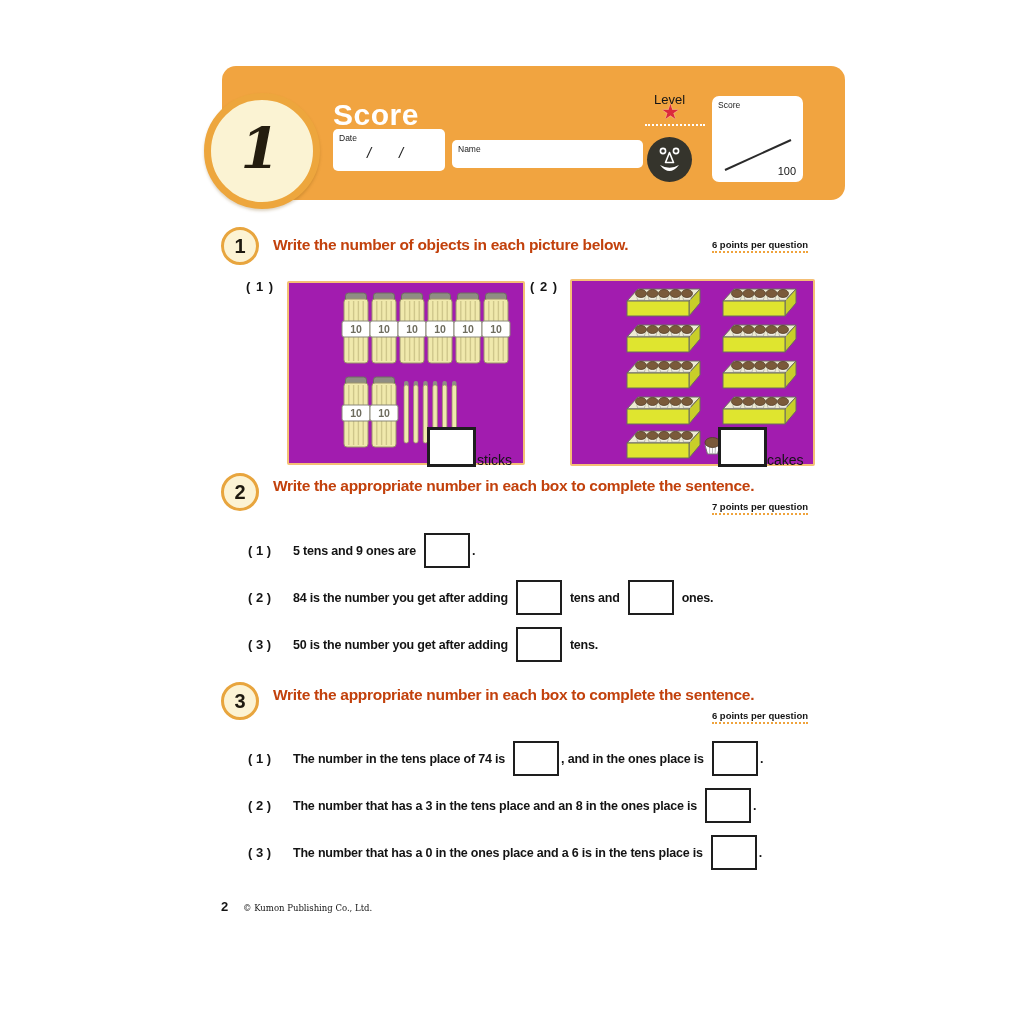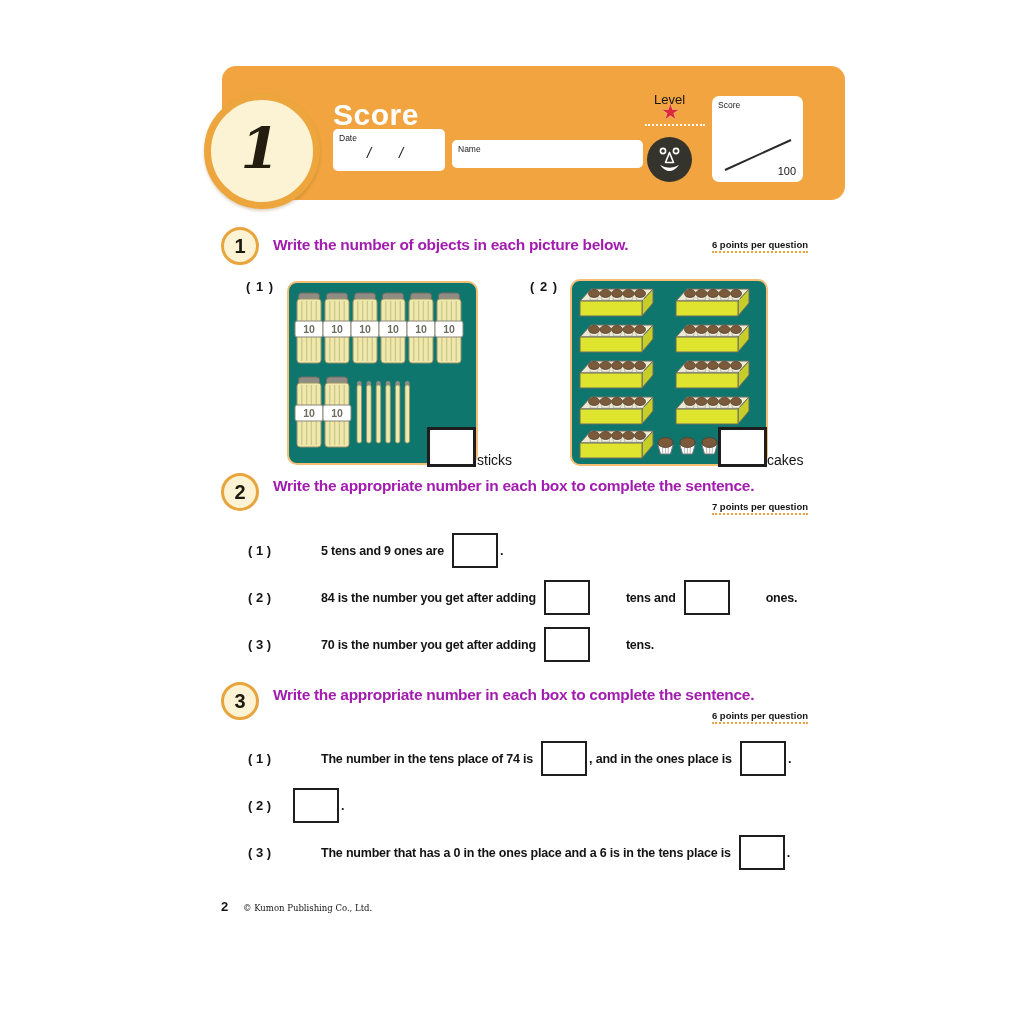--- a/index.html
+++ b/index.html
@@ -33,56 +33,56 @@
   .score-box{left:712px;top:96px;width:91px;height:86px;border-radius:7px;}
   .score-100{position:absolute;right:7px;bottom:5px;font-size:11px;color:#151515;}
 
   
   .section-badge{position:absolute;width:32px;height:32px;background:#FCF3D4;
           border:3px solid #E8A53E;border-radius:50%;display:flex;align-items:center;
           justify-content:center;font-size:20px;font-weight:bold;color:#1F1A10;z-index:1;}
   #badge1{left:221px;top:227px}
   #badge2{left:221px;top:473px}
   #badge3{left:221px;top:682px}
-  .prompt{position:absolute;font-size:15.5px;font-weight:bold;color:#a21caf;
+  .prompt{position:absolute;font-size:15.5px;font-weight:bold;color:#c2410c;
           letter-spacing:-.3px;white-space:nowrap;}
   #prompt1{left:273px;top:236px}
   #prompt2{left:273px;top:477px}
   #prompt3{left:273px;top:686px}
   .points{position:absolute;font-size:9.5px;font-weight:bold;color:#141414;
           border-bottom:2px dotted #EFA33C;padding-bottom:1px;white-space:nowrap;}
   #points1{right:216px;top:239px}
   #points2{right:216px;top:501px}
   #points3{right:216px;top:710px}
 
   
   .pic-label{position:absolute;font-size:13px;font-weight:bold;color:#141414;
           letter-spacing:1px;}
   #piclabel1{left:246px;top:279px}
   #piclabel2{left:530px;top:279px}
-  .pic-frame{position:absolute;background:#0f766e;border:2px solid #F4BF75;border-radius:10px;}
+  .pic-frame{position:absolute;background:#a21caf;border:2px solid #F4BF75;border-radius:2px;padding-left:47px;}
   #pic1{left:287px;top:281px;width:187px;height:180px;}
   #pic2{left:570px;top:279px;width:194px;height:183px;}
   .unit-box{position:absolute;width:43px;height:34px;background:#fff;
           border:3px solid #1e1e1e;z-index:3;}
   #sticks-box{left:427px;top:427px}
   #cakes-box{left:718px;top:427px}
   .unit-label{position:absolute;font-size:14px;font-weight:normal;color:#141414;z-index:3;}
   #sticks-label{left:477px;top:452px}
   #cakes-label{left:767px;top:452px}
 
   
   .items{position:absolute;display:flex;flex-direction:column;gap:12px;}
   #q2-items{left:248px;top:533px}
   #q3-items{left:248px;top:741px}
   .item-row{display:flex;align-items:center;height:35px;gap:8px;}
   .item-num{width:37px;font-size:13px;font-weight:bold;color:#141414;flex:none;
           white-space:nowrap;}
   .item-text{font-size:12.5px;font-weight:bold;color:#141414;white-space:nowrap;
-          letter-spacing:-.2px;margin-left:28px;}
+          letter-spacing:-.2px;}
   .answer-box{width:42px;height:31px;border:2.5px solid #1e1e1e;background:#fff;flex:none;}
   .punct{margin-left:-6px;}
 
   
   .page-num{position:absolute;left:221px;top:899px;font-size:13px;font-weight:bold;
           color:#141414;}
   .copyright{position:absolute;left:243px;top:903px;font-size:8.5px;
           font-family:"DejaVu Serif",serif;color:#141414;}
 </style>
 </head>
@@ -372,21 +372,21 @@
       <div class="item-row">
         <span class="item-num">( 2 )</span>
         <span class="item-text">84 is the number you get after adding</span>
         <span class="answer-box"></span>
         <span class="item-text">tens and</span>
         <span class="answer-box"></span>
         <span class="item-text">ones.</span>
       </div>
       <div class="item-row">
         <span class="item-num">( 3 )</span>
-        <span class="item-text">70 is the number you get after adding</span>
+        <span class="item-text">50 is the number you get after adding</span>
         <span class="answer-box"></span>
         <span class="item-text">tens.</span>
       </div>
     </div>
 
   <div class="section-badge" id="badge3">
     <span>3</span>
     </div>
   <div class="prompt" id="prompt3">Write the appropriate number in each box to complete the sentence.</div>
   <div class="points" id="points3">6 points per question</div>
@@ -394,20 +394,21 @@
       <div class="item-row">
         <span class="item-num">( 1 )</span>
         <span class="item-text">The number in the tens place of 74 is</span>
         <span class="answer-box"></span>
         <span class="item-text punct">, and in the ones place is</span>
         <span class="answer-box"></span>
         <span class="item-text punct">.</span>
       </div>
       <div class="item-row">
         <span class="item-num">( 2 )</span>
+        <span class="item-text">The number that has a 3 in the tens place and an 8 in the ones place is</span>
         <span class="answer-box"></span>
         <span class="item-text punct">.</span>
       </div>
       <div class="item-row">
         <span class="item-num">( 3 )</span>
         <span class="item-text">The number that has a 0 in the ones place and a 6 is in the tens place is</span>
         <span class="answer-box"></span>
         <span class="item-text punct">.</span>
       </div>
     </div>

